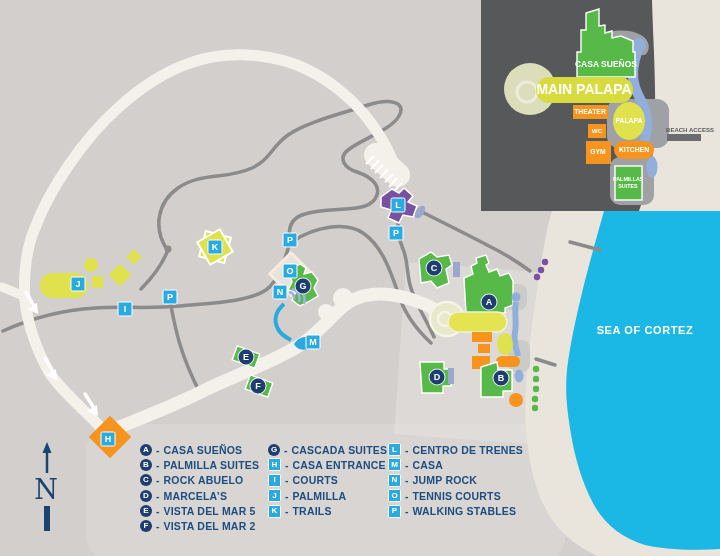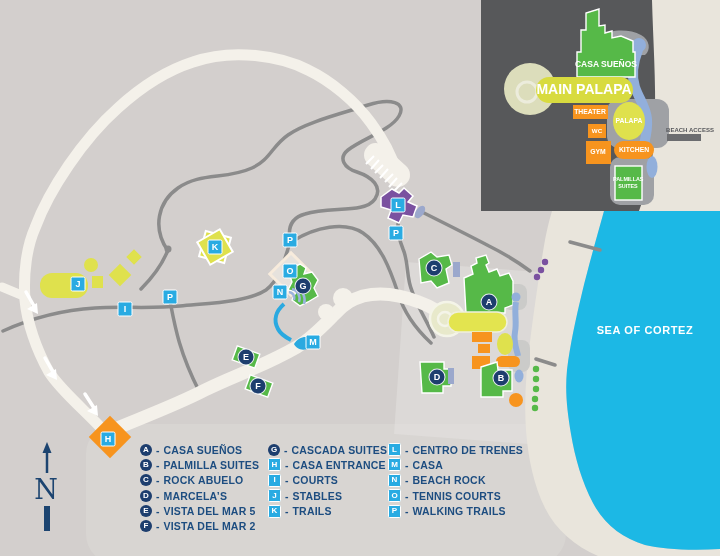--- a/index.html
+++ b/index.html
@@ -280,21 +280,21 @@
           <span class="ll">CASA ENTRANCE</span>
         </div>
         <div class="legend-row">
           <span class="lm square">I</span>
           <span class="sep">-</span>
           <span class="ll">COURTS</span>
         </div>
         <div class="legend-row">
           <span class="lm square">J</span>
           <span class="sep">-</span>
-          <span class="ll">STABLES</span>
+          <span class="ll">PALMILLA</span>
         </div>
         <div class="legend-row">
           <span class="lm square">K</span>
           <span class="sep">-</span>
           <span class="ll">TRAILS</span>
         </div>
       </div>
       <div class="legend-col" style="left: 388px;">
         <div class="legend-row">
           <span class="lm square">L</span>
@@ -302,27 +302,27 @@
           <span class="ll">CENTRO DE TRENES</span>
         </div>
         <div class="legend-row">
           <span class="lm square">M</span>
           <span class="sep">-</span>
           <span class="ll">CASA</span>
         </div>
         <div class="legend-row">
           <span class="lm square">N</span>
           <span class="sep">-</span>
-          <span class="ll">BEACH ROCK</span>
+          <span class="ll">JUMP ROCK</span>
         </div>
         <div class="legend-row">
           <span class="lm square">O</span>
           <span class="sep">-</span>
           <span class="ll">TENNIS COURTS</span>
         </div>
         <div class="legend-row">
           <span class="lm square">P</span>
           <span class="sep">-</span>
-          <span class="ll">WALKING TRAILS</span>
+          <span class="ll">WALKING STABLES</span>
         </div>
       </div>
     </div>
 </div>
 
 </body></html>

